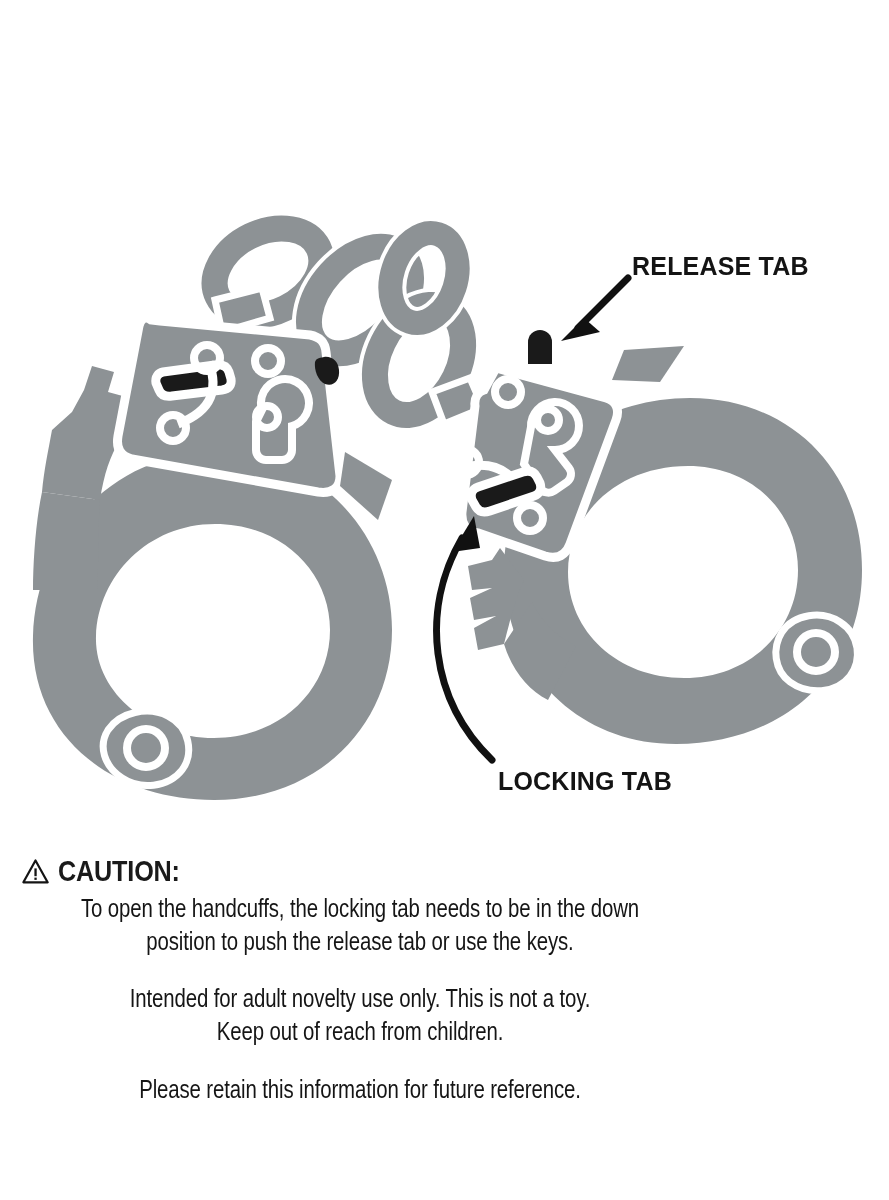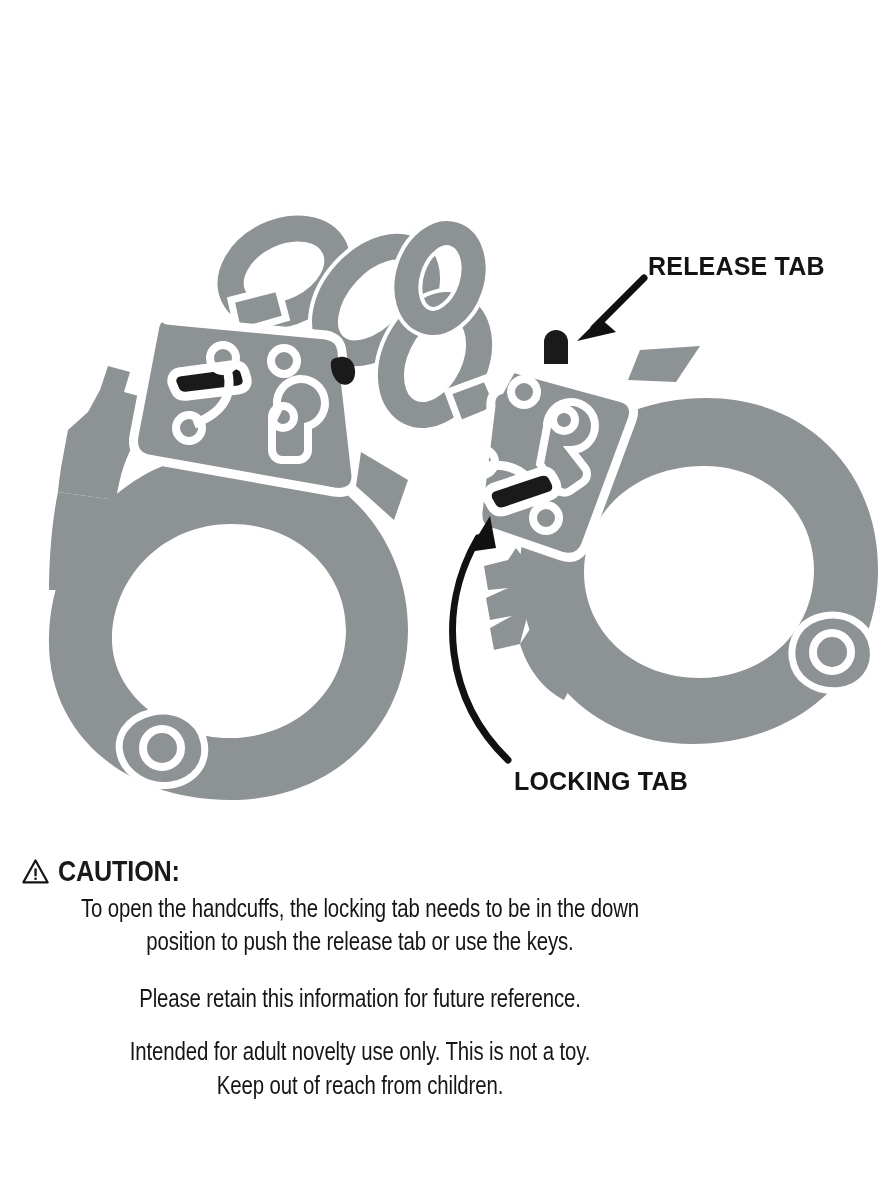--- a/index.html
+++ b/index.html
@@ -20,21 +20,21 @@
     position: absolute;
     left: 0; top: 0;
     width: 889px;
     height: 1200px;
     background: #ffffff;
   }
 
   
   #diagram-area {
     position: absolute;
-    left: 16px;
+    left: 0;
     top: 0;
     width: 752px;
     height: 840px;
   }
   #diagram-svg {
     display: block;
     width: 889px;
     height: 840px;
   }
 
@@ -352,24 +352,24 @@
           <path d="M 13.5 1.5 L 25.6 23.3 L 1.4 23.3 Z" fill="none" stroke="#141414" stroke-width="2.2" stroke-linejoin="round"></path>
           <rect x="12.4" y="9.4" width="2.3" height="7.8" fill="#141414"></rect>
           <rect x="12.4" y="18.6" width="2.3" height="2.3" fill="#141414"></rect>
         </svg>
         <span class="caution-word">CAUTION:</span>
       </div>
       <div class="line">To open the handcuffs, the locking tab needs to be in the down</div>
       <div class="line">position to push the release tab or use the keys.</div>
     </div>
 
-    <div class="para" id="para-retain">
-      <div class="line">Please retain this information for future reference.</div>
-    </div>
-
     <div class="para" id="para-intended">
       <div class="line">Intended for adult novelty use only. This is not a toy.</div>
       <div class="line">Keep out of reach from children.</div>
     </div>
 
+    <div class="para" id="para-retain">
+      <div class="line">Please retain this information for future reference.</div>
+    </div>
+
   </div>
 
 </div>
 
 </body></html>

